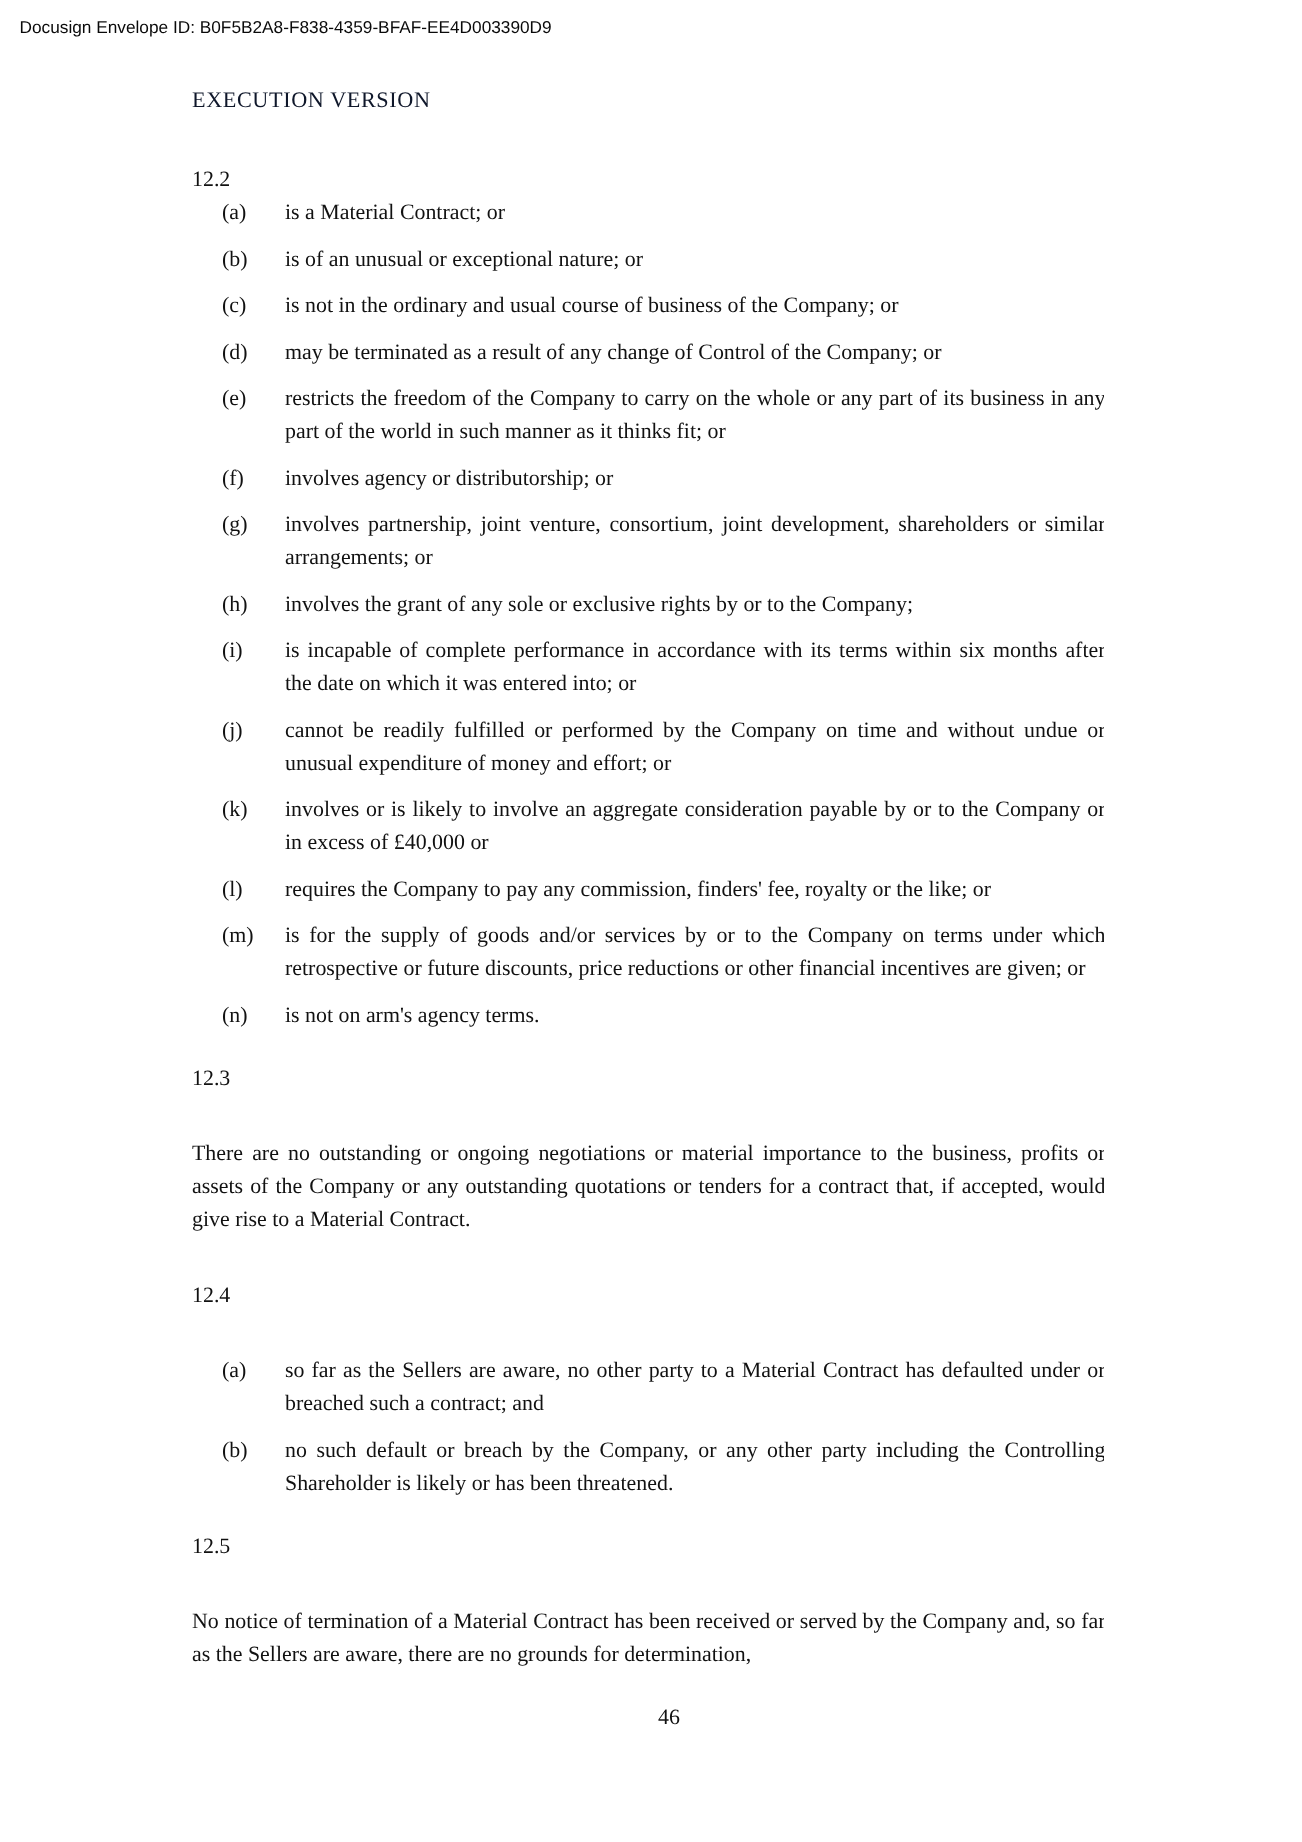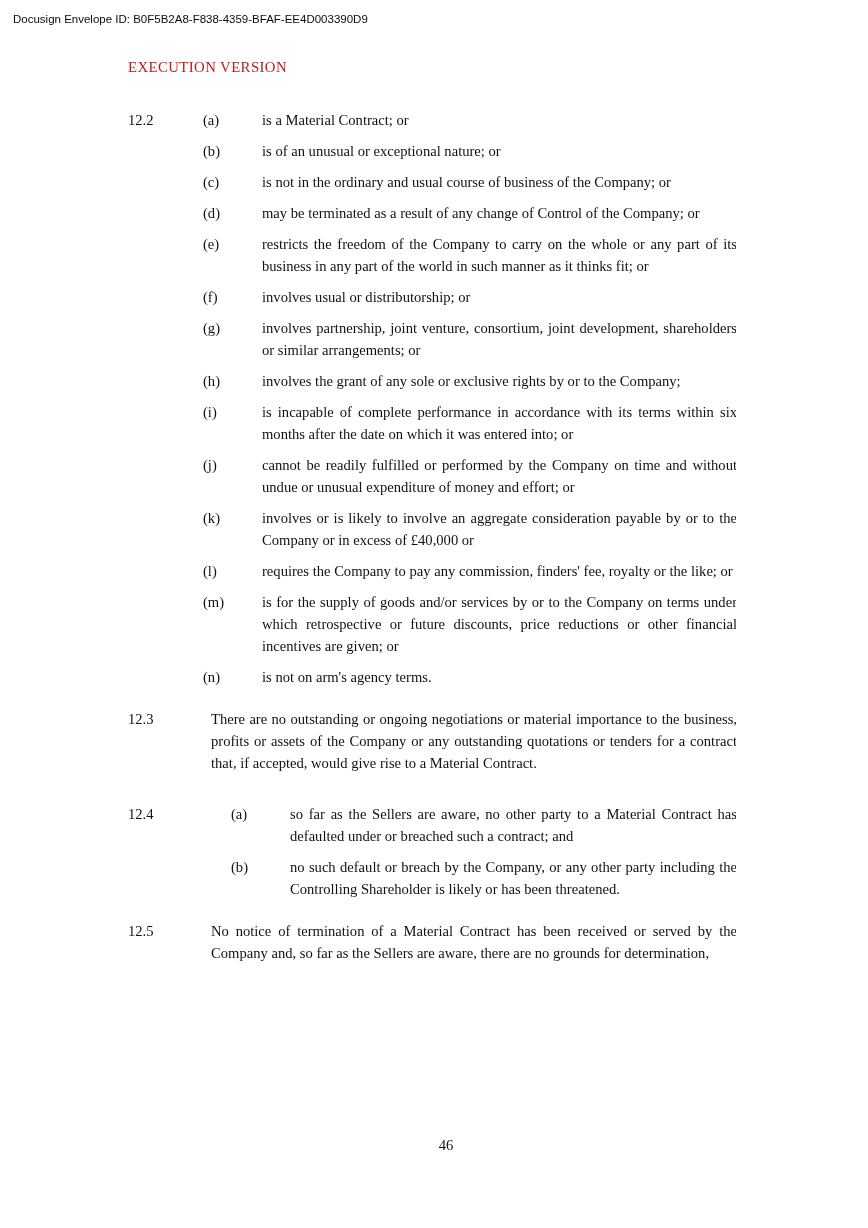--- a/index.html
+++ b/index.html
@@ -27,31 +27,32 @@
     line-height: 14px;
     color: #0a0a0a;
     white-space: nowrap;
   }
   .exec-version {
     position: absolute;
     left: 128px;
     top: 56px;
     font-size: 14.8px;
     letter-spacing: 0.4px;
-    color: #b91c1c;
+    color: #0f172a;
   }
   .content {
     position: absolute;
     left: 128px;
     top: 109px;
     width: 609px;
   }
   .section {
     display: flex;
     align-items: flex-start;
+    flex-direction: column;
   }
   .section + .section {
     margin-top: 20px;
     gap: 28px;
   }
   .sec-num {
     width: 55px;
     flex-shrink: 0;
   }
   .sec-body {
@@ -74,21 +75,20 @@
     margin-bottom: 0;
   }
   .item-label {
     width: 42px;
     flex-shrink: 0;
   }
   .item-text {
     flex: 1;
     min-width: 0;
     text-align: justify;
-    margin-left: 17px;
   }
   .page-number {
     position: absolute;
     left: 0;
     top: 1134px;
     width: 868px;
     text-align: center;
     font-size: 14.6px;
     color: #111111;
     margin-left: 12px;
@@ -124,21 +124,21 @@
           <div class="item">
             <span class="item-label">(d)</span>
             <span class="item-text">may be terminated as a result of any change of Control of the Company; or</span>
           </div>
           <div class="item">
             <span class="item-label">(e)</span>
             <span class="item-text">restricts the freedom of the Company to carry on the whole or any part of its business in any part of the world in such manner as it thinks fit; or</span>
           </div>
           <div class="item">
             <span class="item-label">(f)</span>
-            <span class="item-text">involves usual or distributorship; or</span>
+            <span class="item-text">involves agency or distributorship; or</span>
           </div>
           <div class="item">
             <span class="item-label">(g)</span>
             <span class="item-text">involves partnership, joint venture, consortium, joint development, shareholders or similar arrangements; or</span>
           </div>
           <div class="item">
             <span class="item-label">(h)</span>
             <span class="item-text">involves the grant of any sole or exclusive rights by or to the Company;</span>
           </div>
           <div class="item">

